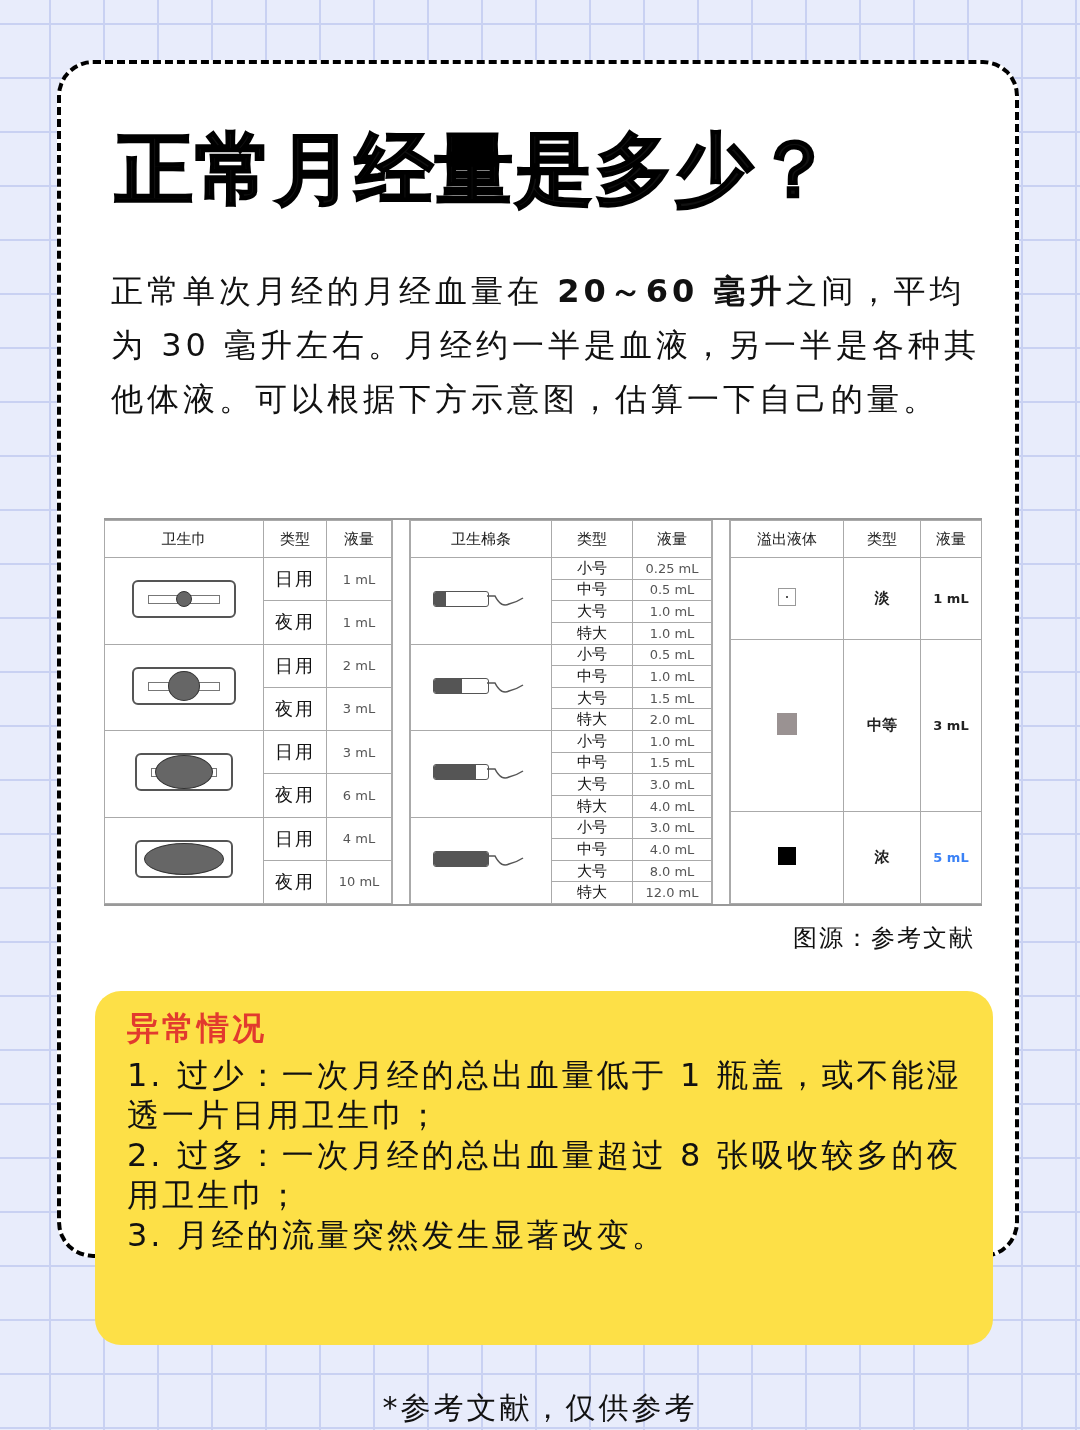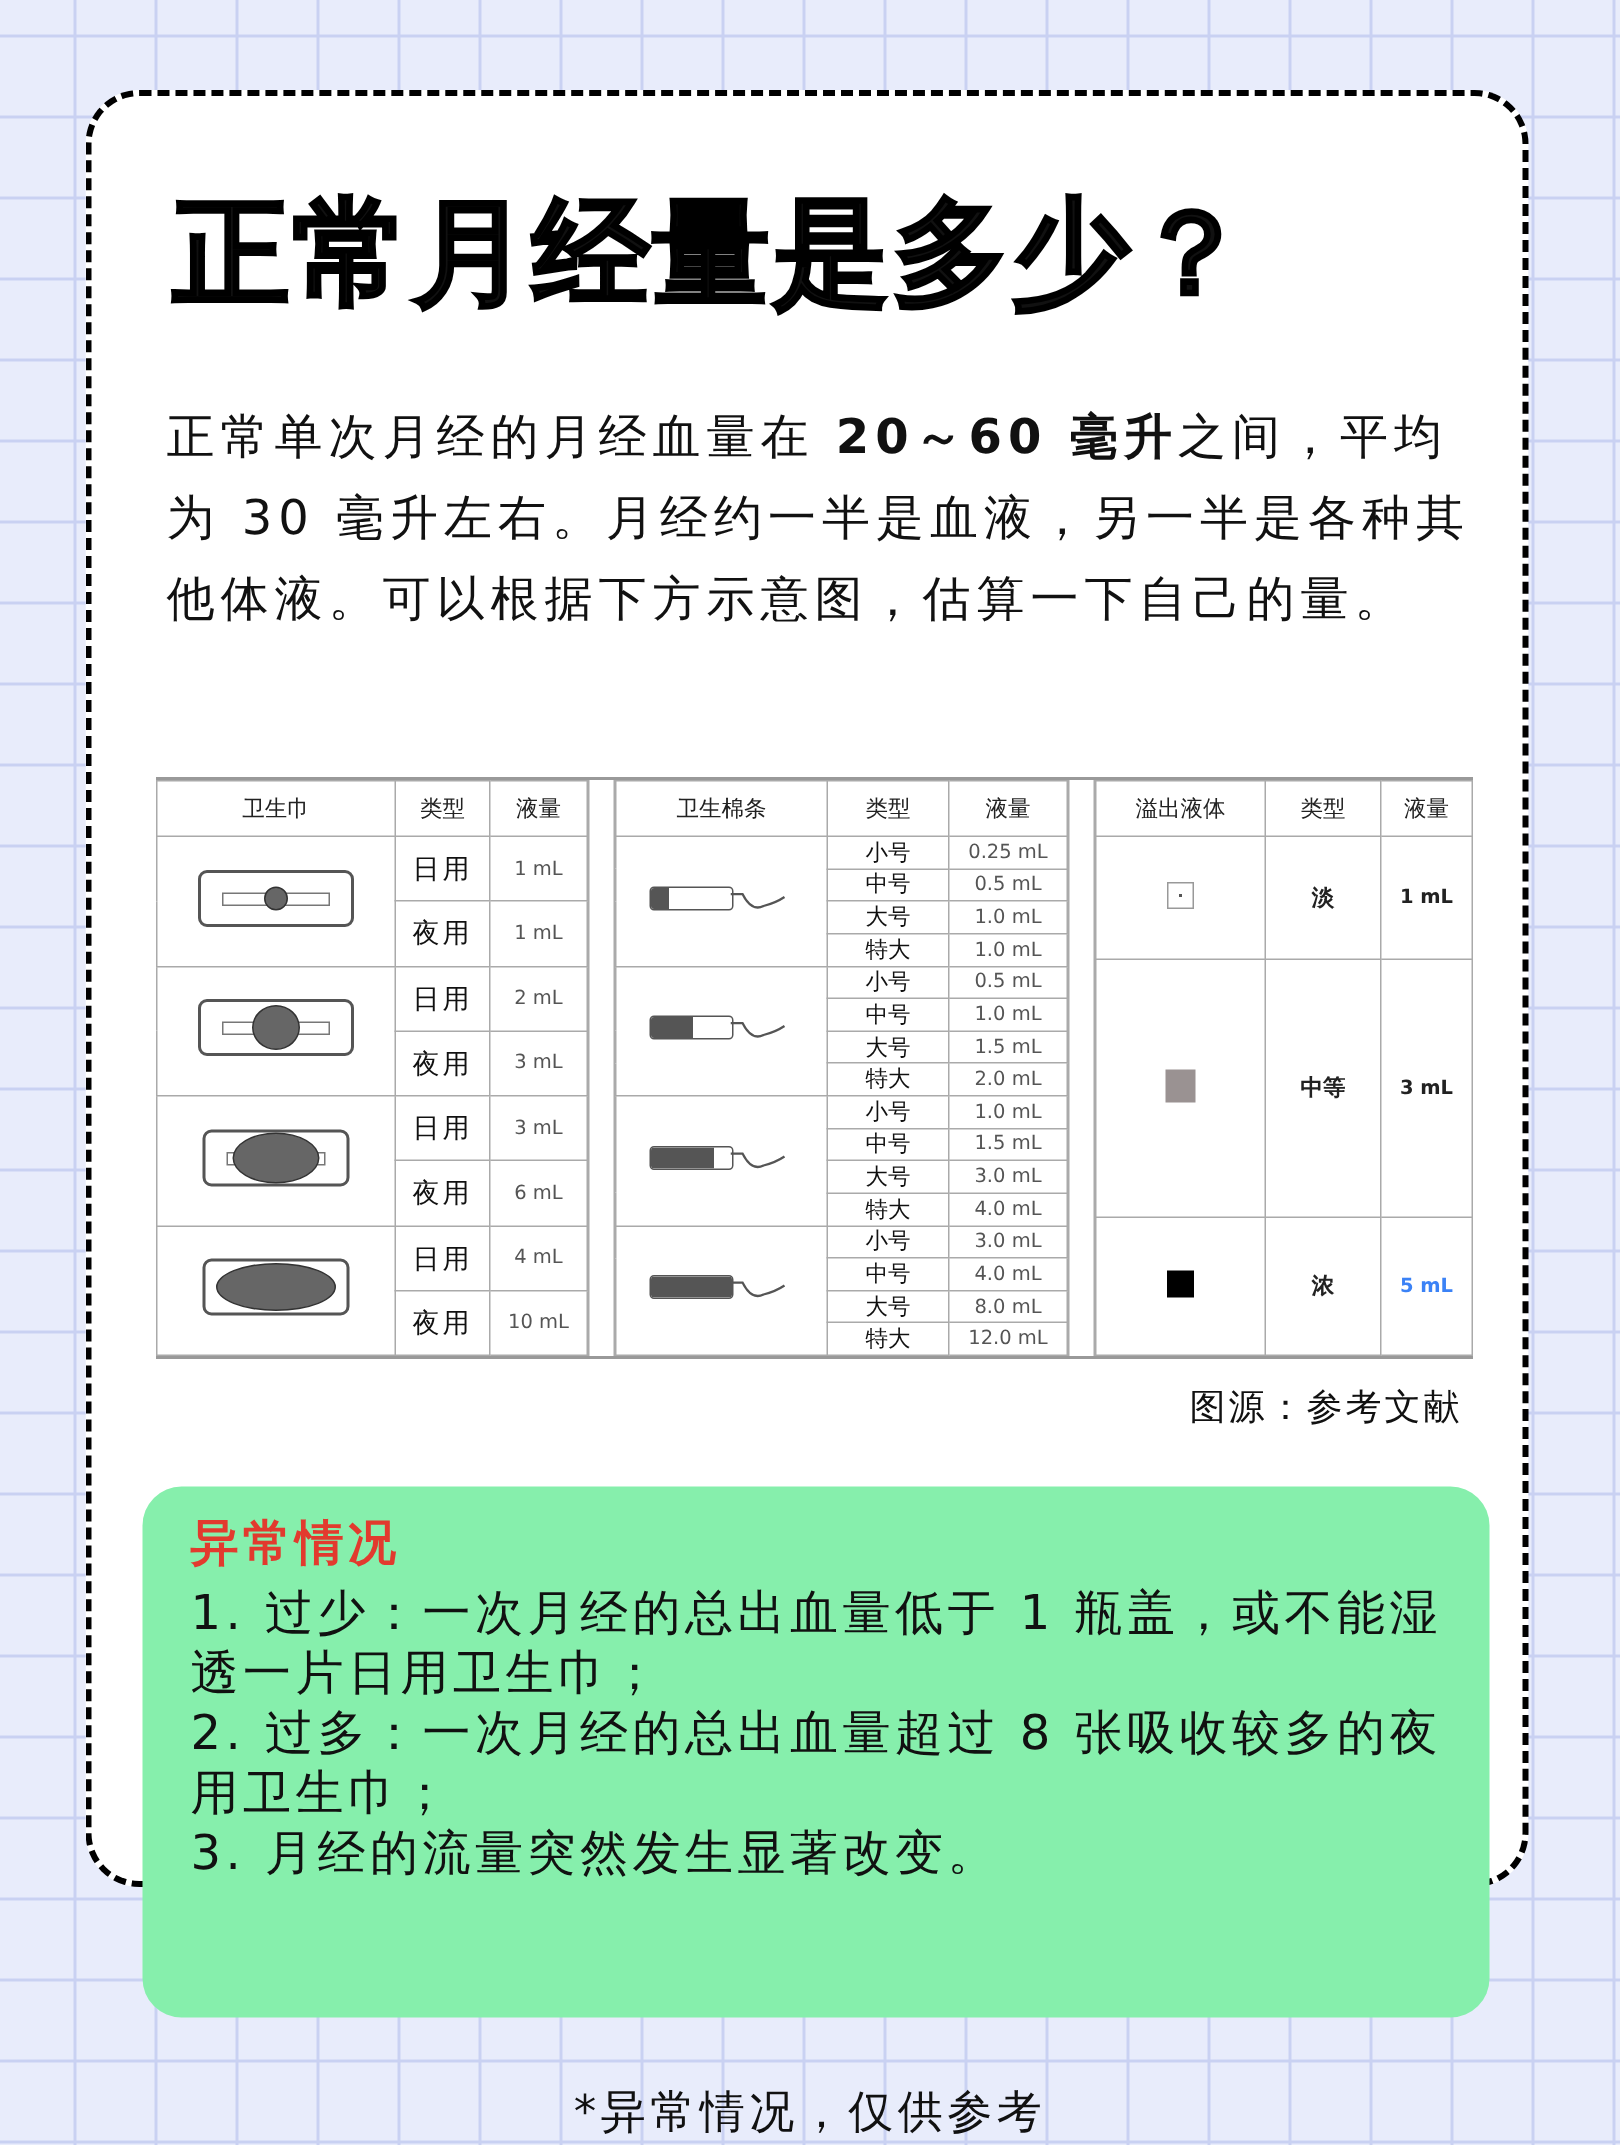--- a/index.html
+++ b/index.html
@@ -47,21 +47,21 @@
   .tampon { display:inline-block; position:relative; width:96px; height:30px; }
   .tampon .body { position:absolute; left:0; top:7px; width:56px; height:16px; border:1.5px solid #555; border-radius:3px; box-sizing:border-box; background:#fff; overflow:hidden; }
   .tampon .fill { position:absolute; left:0; top:0; bottom:0; background:#555; }
   .tampon svg { position:absolute; left:54px; top:6px; }
   .sq { display:inline-block; width:18px; height:18px; box-sizing:border-box; }
   .source {
     position:absolute; right:40px; top:858px; font-size:24px; letter-spacing:2px;
   }
   .callout {
     position:absolute; left:34px; top:927px; width:898px; height:354px;
-    background:#86efac; border-radius:26px;
+    background:#fde047; border-radius:26px;
   }
   .callout-title {
     position:absolute; left:32px; top:16px; font-size:32px; font-weight:bold; color:#e23a2e; letter-spacing:3px;
   }
   .callout-body {
     position:absolute; left:32px; top:64px; width:840px; font-size:32px; line-height:40px; letter-spacing:3px;
   }
   .footer {
     position:absolute; left:0; right:0; top:1388px; text-align:center; font-size:30px; letter-spacing:3px;
   }
@@ -273,13 +273,13 @@
   <div class="callout">
     <div class="callout-title">异常情况</div>
     <div class="callout-body">
       <div>1. 过少：一次月经的总出血量低于 1 瓶盖，或不能湿透一片日用卫生巾；</div>
       <div>2. 过多：一次月经的总出血量超过 8 张吸收较多的夜用卫生巾；</div>
       <div>3. 月经的流量突然发生显著改变。</div>
     </div>
   </div>
 </div>
 
-<div class="footer">*异常情况，仅供参考</div>
+<div class="footer">*参考文献，仅供参考</div>
 
 </body></html>

